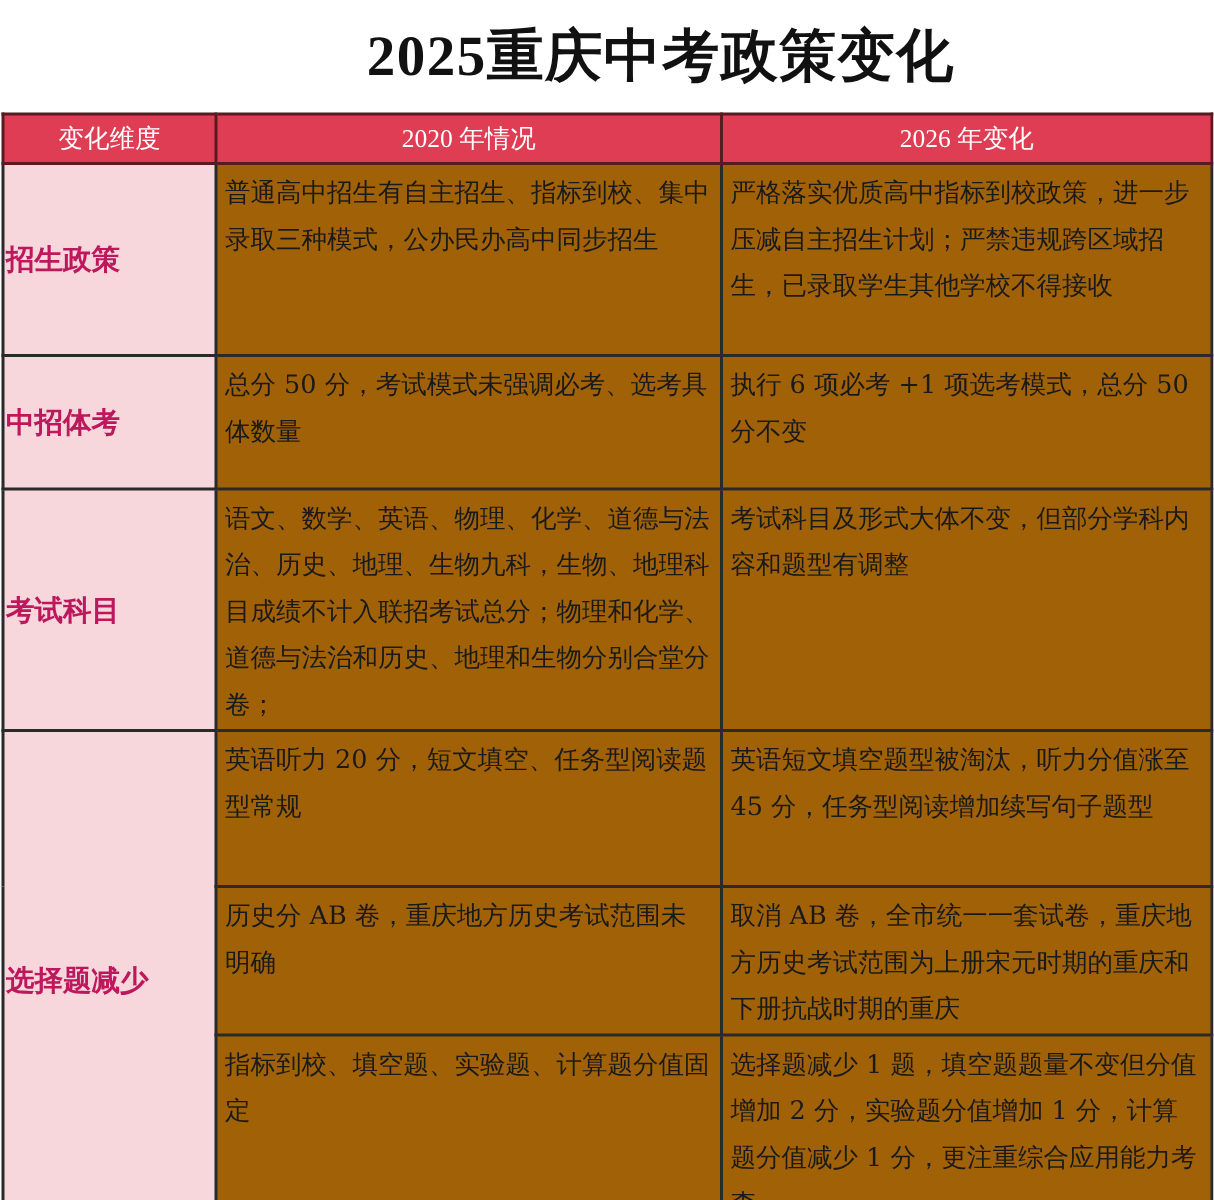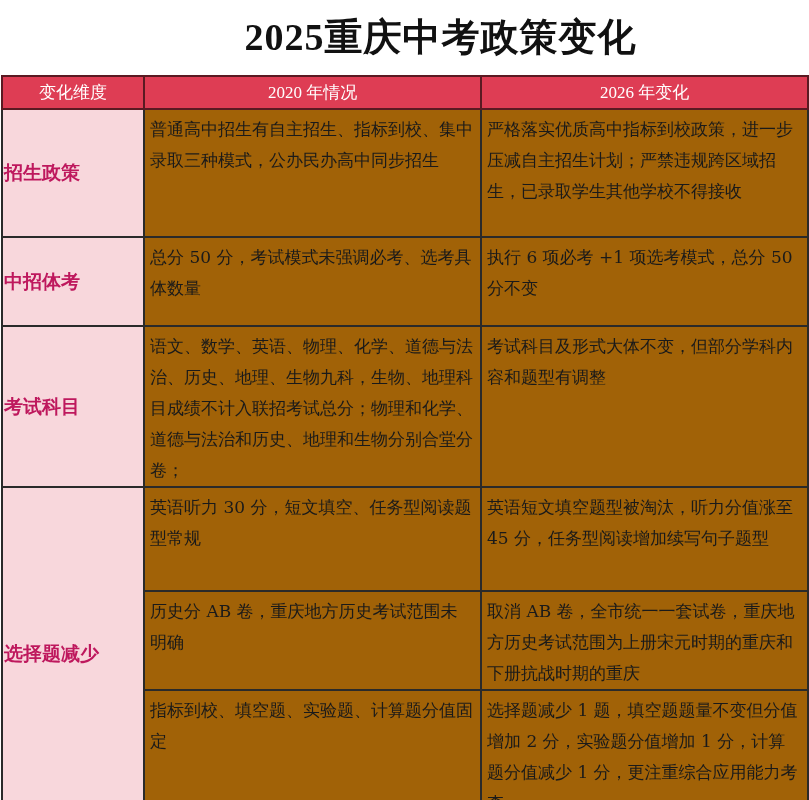--- a/index.html
+++ b/index.html
@@ -67,21 +67,21 @@
       <td class="cell">总分 50 分，考试模式未强调必考、选考具体数量</td>
       <td class="cell">执行 6 项必考 +1 项选考模式，总分 50 分不变</td>
     </tr>
     <tr style="height:160px">
       <td class="dim">考试科目</td>
       <td class="cell">语文、数学、英语、物理、化学、道德与法治、历史、地理、生物九科，生物、地理科目成绩不计入联招考试总分；物理和化学、道德与法治和历史、地理和生物分别合堂分卷；</td>
       <td class="cell">考试科目及形式大体不变，但部分学科内容和题型有调整</td>
     </tr>
     <tr style="height:104px">
       <td class="dim" rowspan="3">选择题减少</td>
-      <td class="cell">英语听力 30 分，短文填空、任务型阅读题型常规</td>
+      <td class="cell">英语听力 20 分，短文填空、任务型阅读题型常规</td>
       <td class="cell">英语短文填空题型被淘汰，听力分值涨至 45 分，任务型阅读增加续写句子题型</td>
     </tr>
     <tr style="height:98px">
       <td class="cell">历史分 AB 卷，重庆地方历史考试范围未明确</td>
       <td class="cell">取消 AB 卷，全市统一一套试卷，重庆地方历史考试范围为上册宋元时期的重庆和下册抗战时期的重庆</td>
     </tr>
     <tr style="height:130px">
       <td class="cell">指标到校、填空题、实验题、计算题分值固定</td>
       <td class="cell">选择题减少 1 题，填空题题量不变但分值增加 2 分，实验题分值增加 1 分，计算题分值减少 1 分，更注重综合应用能力考查</td>
     </tr>

